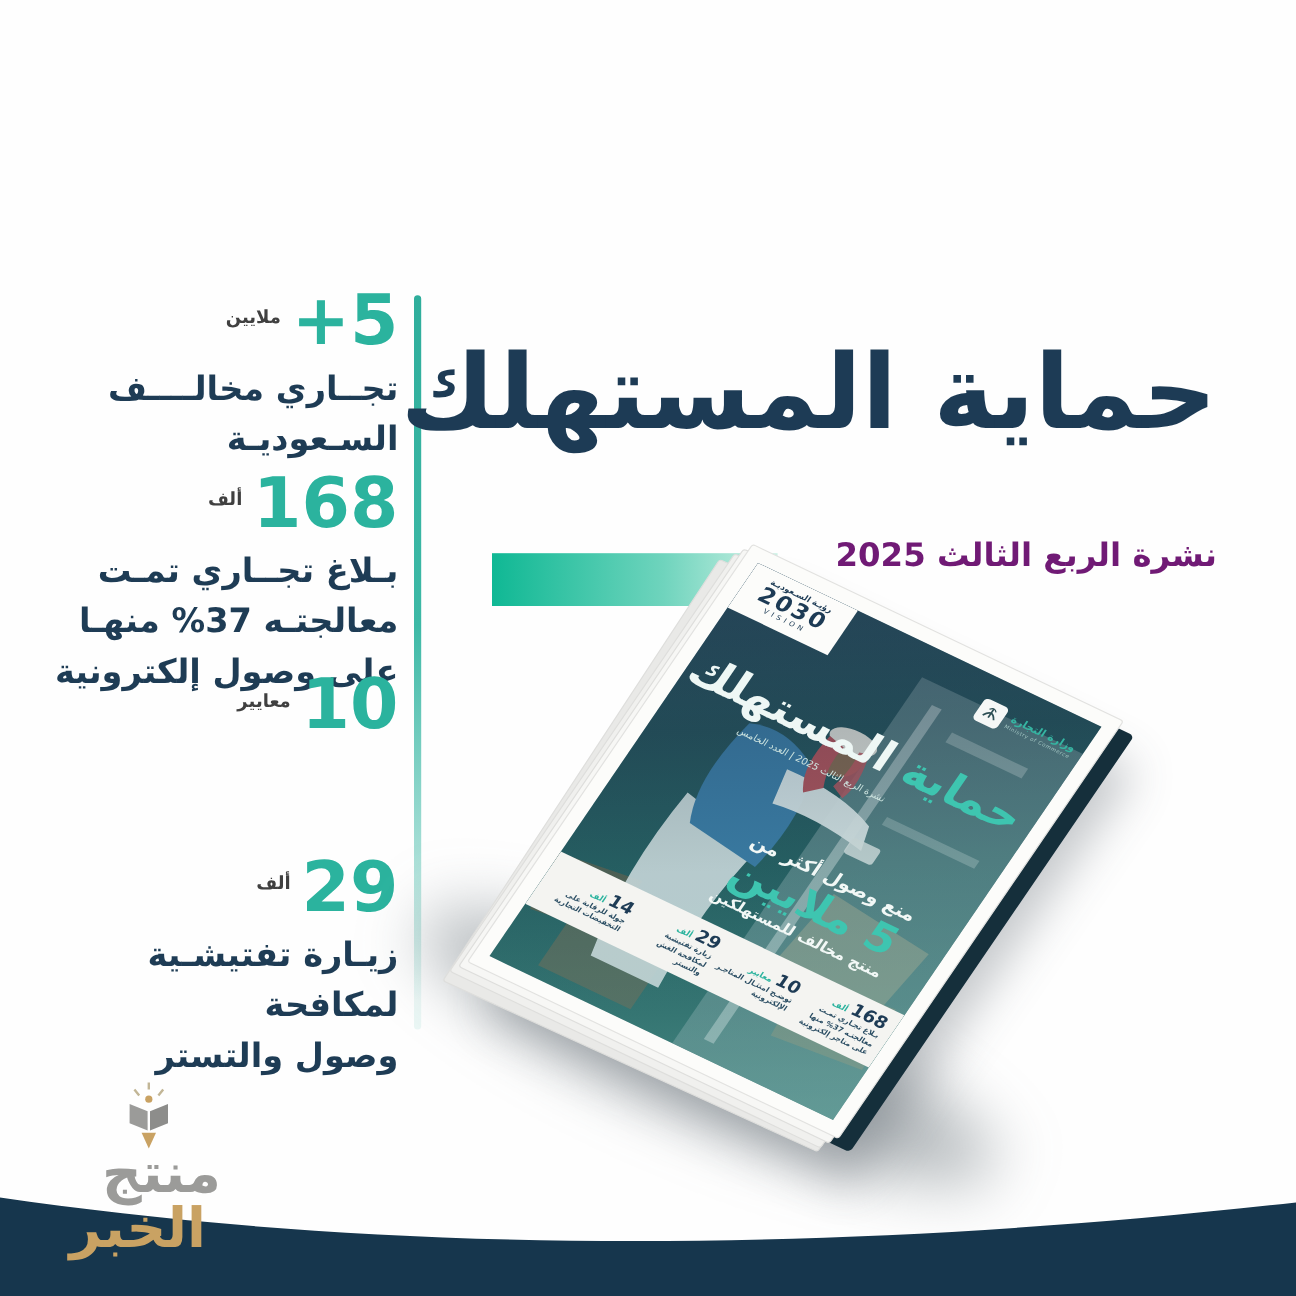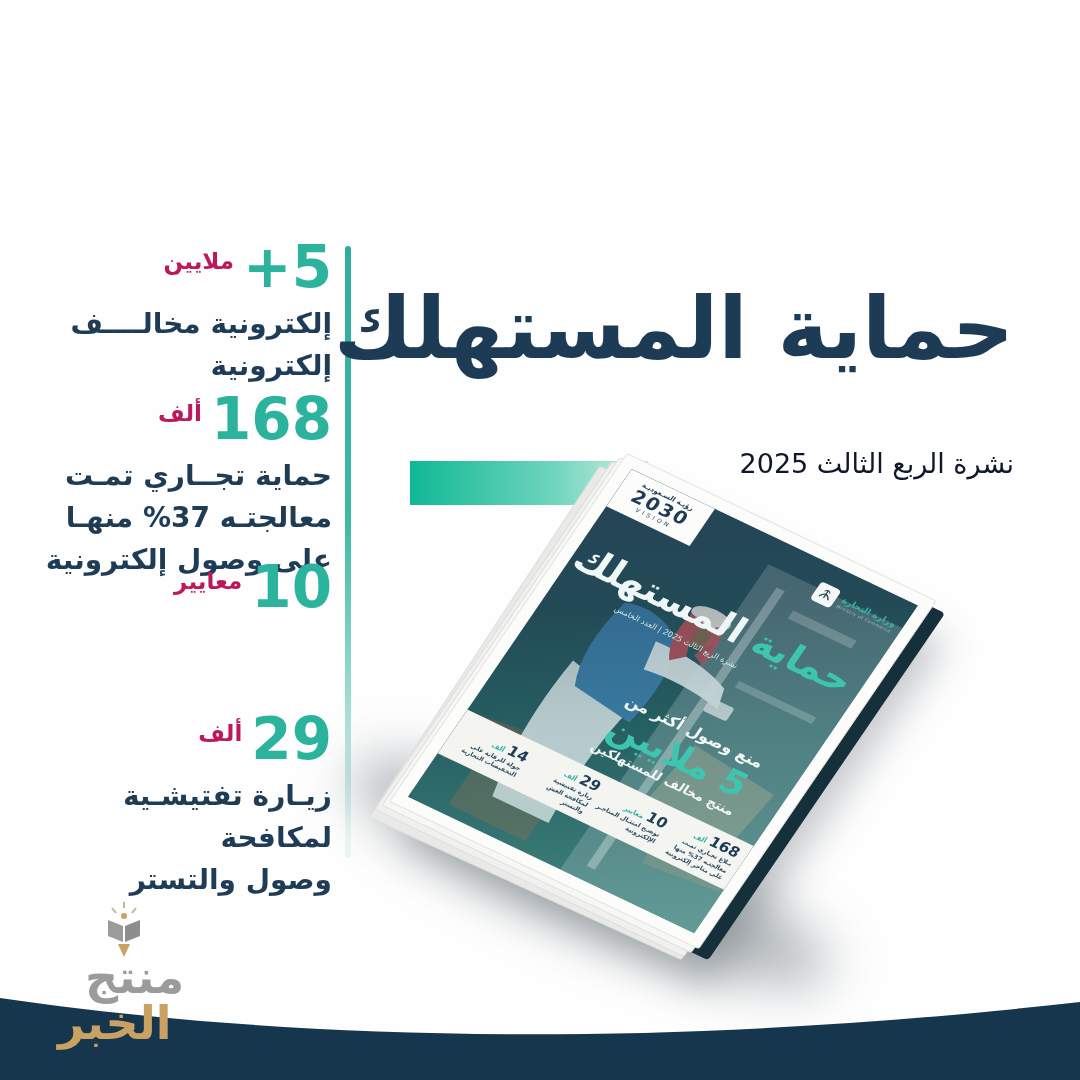--- a/index.html
+++ b/index.html
@@ -12,26 +12,26 @@
 
   
   .v-accent-line{
     left:345px;top:246px;width:6px;height:612px;border-radius:3px;
     background:linear-gradient(180deg,#2fae9c 0%,#3db9a6 45%,rgba(61,185,166,0.10) 96%);
   }
   .stat{position:absolute;right:748px;width:295px;direction:rtl;text-align:right;color:#1e3c55;}
   .num-line{display:flex;direction:rtl;align-items:baseline;gap:9px;justify-content:flex-start;}
   .stat-prefix{font-size:29px;font-weight:bold;color:#1e3c55;}
   .stat-number{font-size:58px;font-weight:bold;color:#2bb39e;line-height:0.95;}
-  .stat-unit{font-size:23px;font-weight:bold;color:#be185d;position:relative;top:-18px;}
+  .stat-unit{font-size:15px;font-weight:bold;color:#404040;position:relative;top:-18px;}
   .stat-lines{margin-top:8px;font-size:28px;font-weight:bold;line-height:1.5;color:#1e3c55;}
 
   
   .page-title{right:66px;top:278px;font-size:86px;font-weight:bold;color:#1d3b55;direction:rtl;white-space:nowrap;}
-  .page-subtitle{right:66px;top:448px;font-size:27px;font-weight:normal;color:#0f172a;direction:rtl;margin-left:37px;}
+  .page-subtitle{right:66px;top:448px;font-size:27px;font-weight:bold;color:#701a75;direction:rtl;margin-left:37px;}
 
   
   .accent-bar{left:410px;top:461px;width:238px;height:44px;z-index:1;
     background:linear-gradient(90deg,#0fb894 0%,#6fd4bd 60%,#cdf1e5 100%);}
 
   
   .mag-shadow{left:330px;top:815px;width:520px;height:115px;z-index:1;
     background:rgba(86,97,104,0.42);border-radius:50%;filter:blur(26px);transform:rotate(23deg);}
   .mag{left:0;top:0;width:0;height:0;z-index:2;
     transform:matrix(0.906,0.432,-0.551,0.807,627,453);transform-origin:0 0;}
@@ -92,32 +92,32 @@
 <body>
 
 <div class="abs v-accent-line"></div>
 
 <div class="stat" style="top:240px;">
   <div class="num-line">
     <span class="stat-number" dir="ltr">+5</span>
     <span class="stat-unit">ملايين</span>
   </div>
   <div class="stat-lines">
-    <div>إلكترونية مخالــــف</div>
-    <div>إلكترونية</div>
+    <div>تجــاري مخالــــف</div>
+    <div>السـعوديـة</div>
   </div>
 </div>
 
 <div class="stat" style="top:392px;">
   <div class="num-line">
     <span class="stat-number" dir="ltr">168</span>
     <span class="stat-unit">ألف</span>
   </div>
   <div class="stat-lines">
-    <div>حماية تجــاري تمـت</div>
+    <div>بـلاغ تجــاري تمـت</div>
     <div>معالجتـه 37% منهـا</div>
     <div>على وصول إلكترونية</div>
   </div>
 </div>
 
 <div class="stat" style="top:560px;">
   <div class="num-line">
     <span class="stat-number" dir="ltr">10</span>
     <span class="stat-unit">معايير</span>
   </div>

